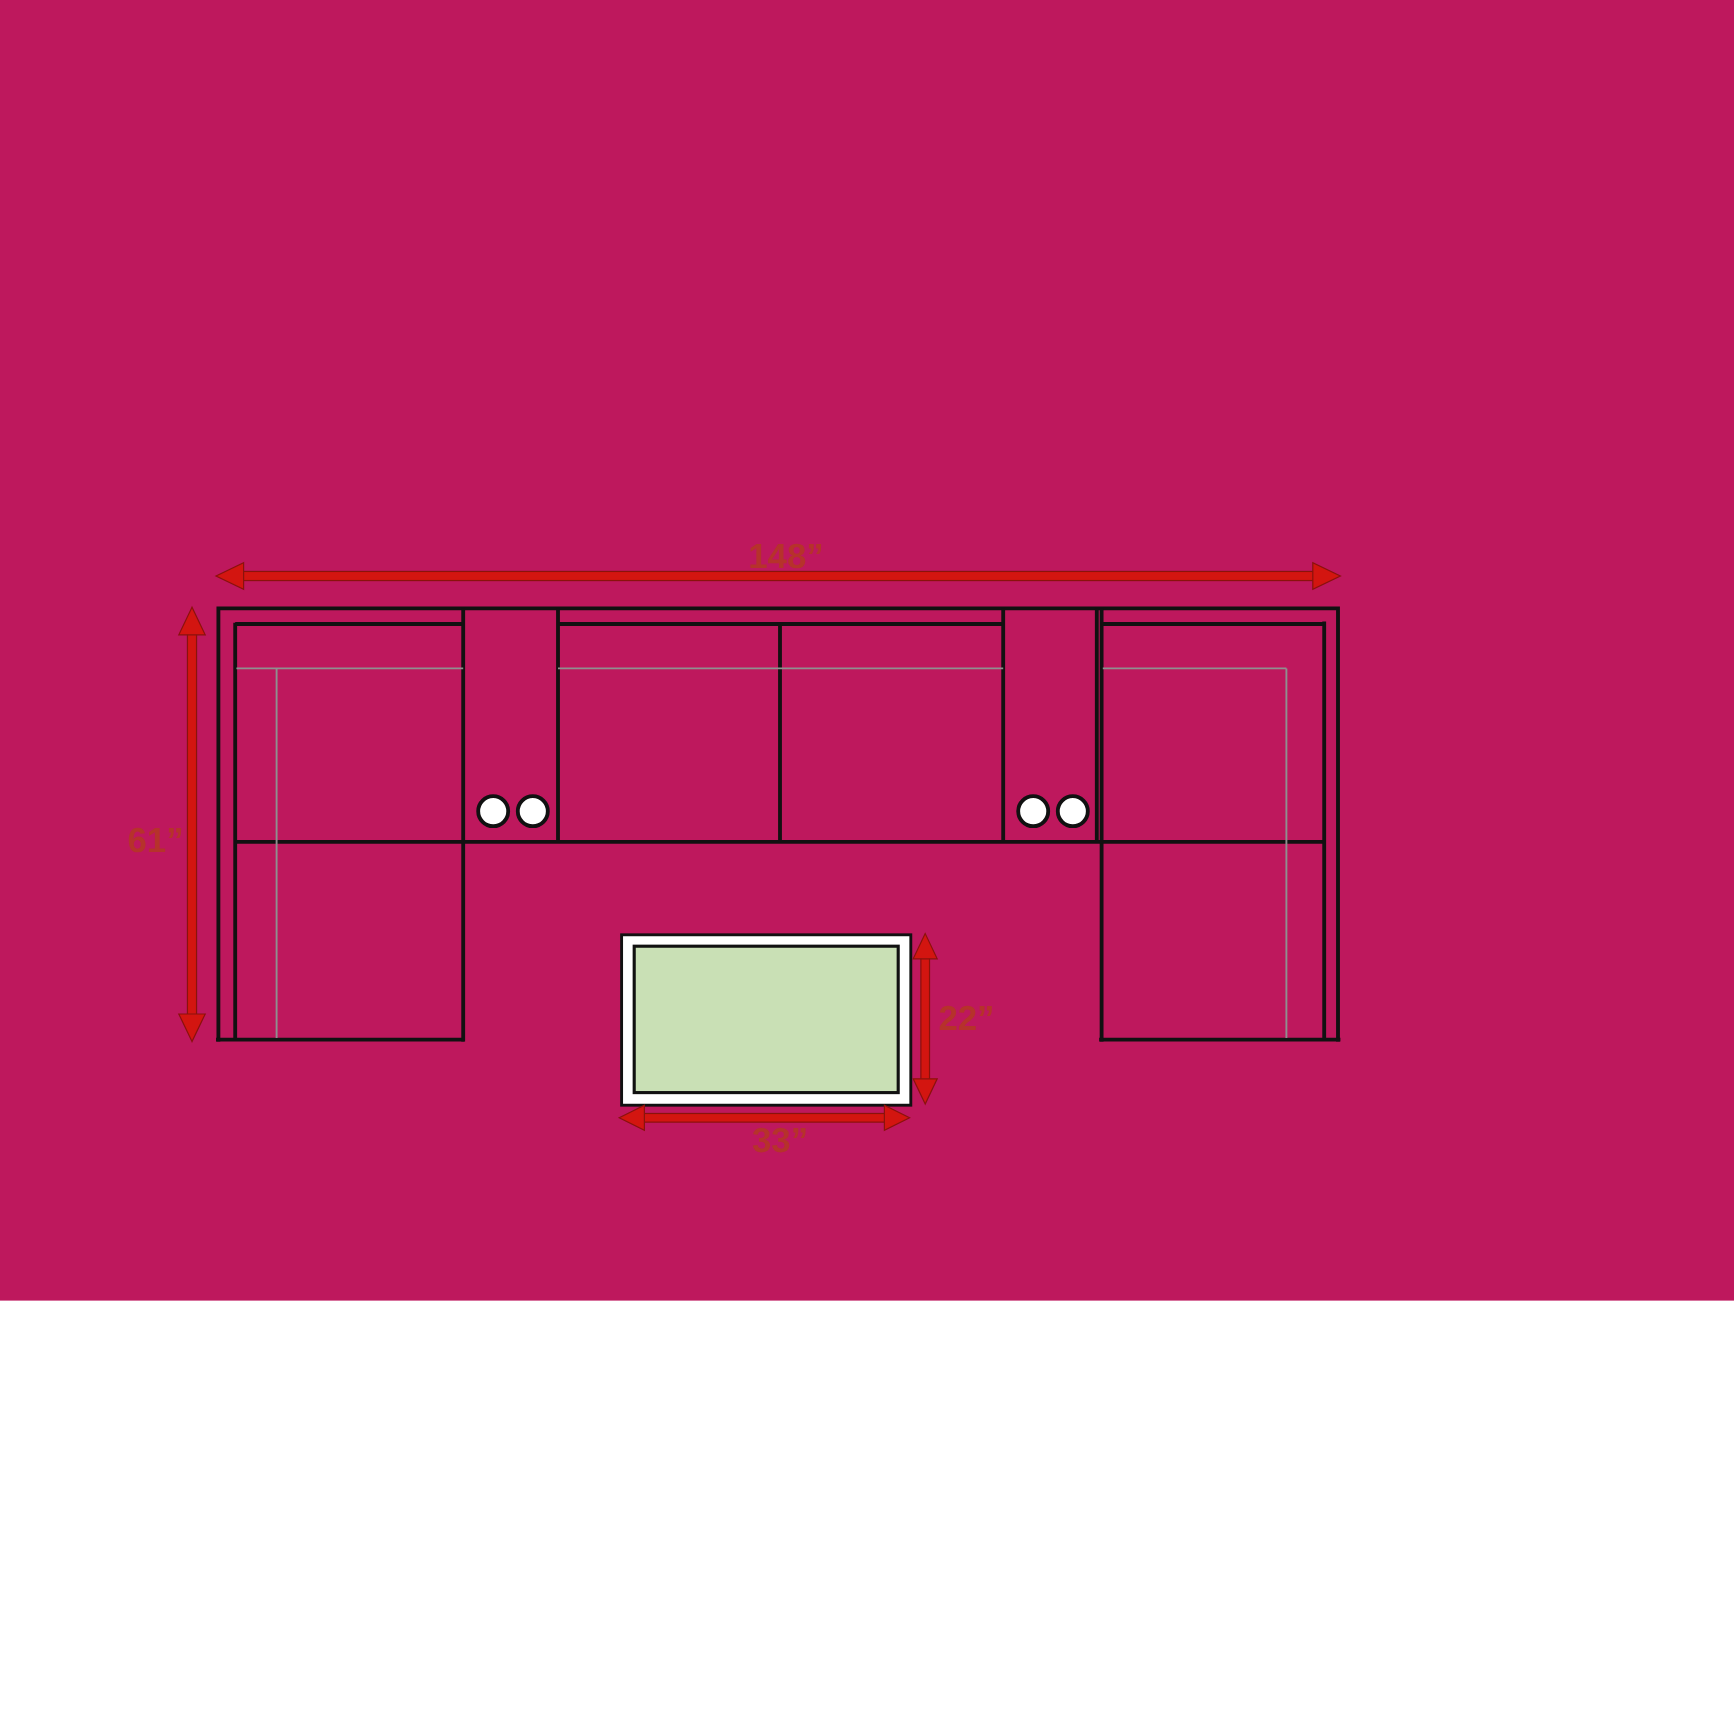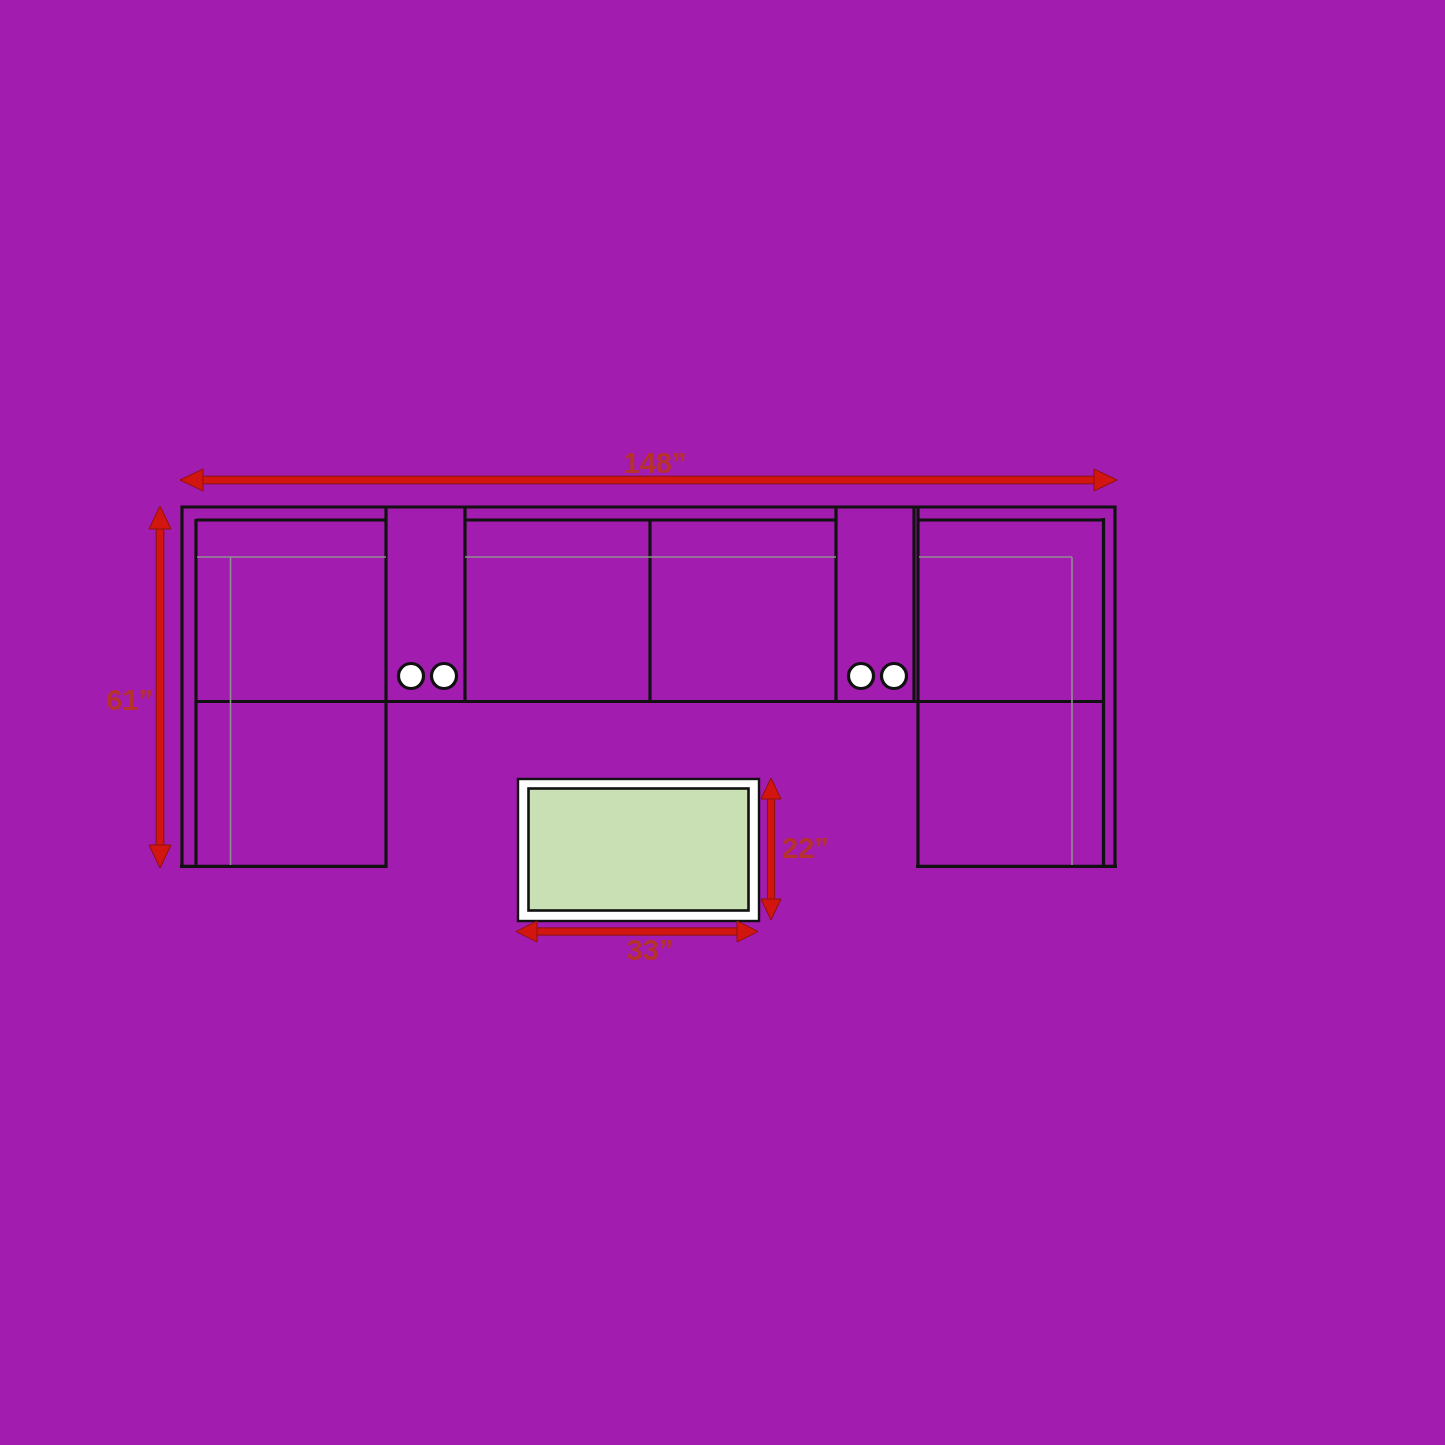--- a/index.html
+++ b/index.html
@@ -1,20 +1,20 @@
 <!DOCTYPE html>
 <html><head>
 <meta charset="utf-8">
 <style>
   html, body { margin: 0; padding: 0; background: #ffffff; }
   .canvas {
     position: relative;
     width: 1445px;
-    height: 1445px;
-    background: #a21caf;
+    height: 1084px;
+    background: #be185d;
     font-family: "Liberation Sans", sans-serif;
     overflow: hidden;
   }
   .canvas svg { position: absolute; left: 0; top: 0; }
   text.dim-label {
     font-family: "Liberation Sans", sans-serif;
     font-weight: bold;
     font-size: 29px;
     fill: #B6322B;
   }

